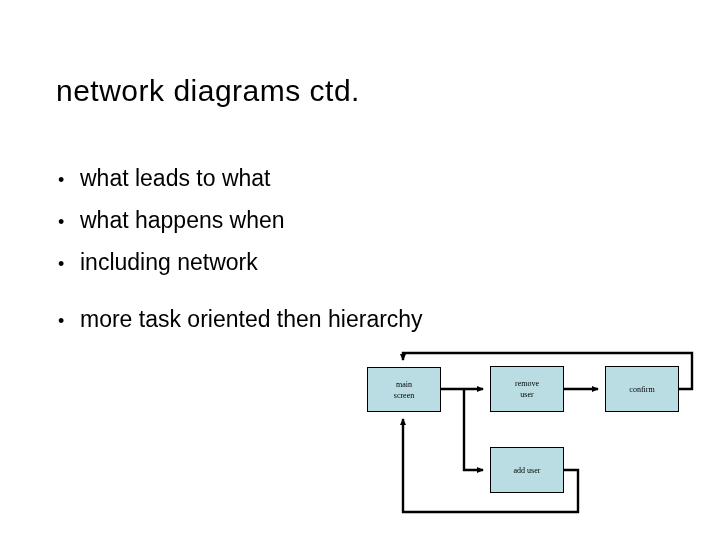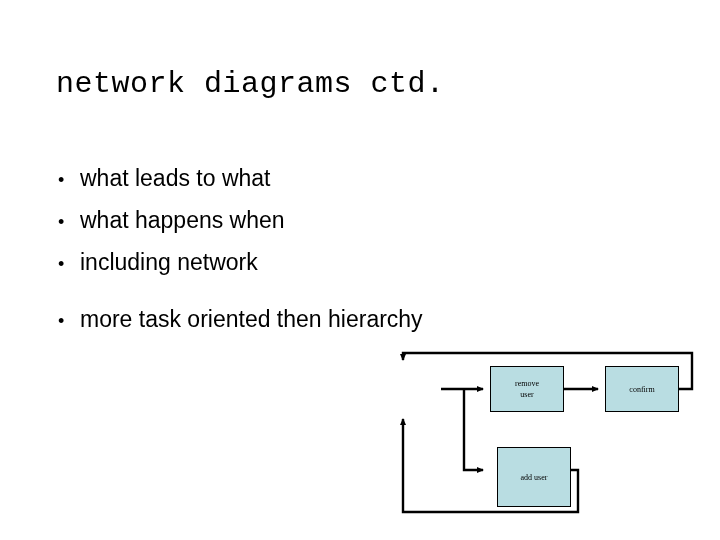--- a/index.html
+++ b/index.html
@@ -19,22 +19,22 @@
   #slide {
     position: absolute;
     inset: 0;
     background: #ffffff;
   }
 
   
   #slide-title {
     position: absolute;
     left: 56px;
-    top: 68px;
-    font-family: Liberation Mono, monospace;
+    top: 74px;
+    font-family: Liberation Sans, sans-serif;
     font-size: 30px;
     font-weight: 400;
     letter-spacing: 0.5px;
     color: #000000;
     white-space: nowrap;
     line-height: 1.1;
   }
 
   
   #bullet-list {
@@ -89,21 +89,21 @@
     color: #000000;
   }
   .node-label {
     display: block;
     white-space: pre-line;
   }
 
   #node-main-screen   { left: 367px; top: 367px; width: 74px;  height: 45px; }
   #node-remove-user   { left: 490px; top: 366px; width: 74px;  height: 46px; }
   #node-confirm       { left: 605px; top: 366px; width: 74px;  height: 46px; }
-  #node-add-user      { left: 490px; top: 447px; width: 74px;  height: 60px; margin-left: 7px; }
+  #node-add-user      { left: 490px; top: 447px; width: 74px;  height: 46px; }
 
   .edge-svg {
     position: absolute;
     left: 0;
     top: 0;
     width: 720px;
     height: 540px;
     overflow: visible;
     pointer-events: none;
   }
@@ -156,20 +156,24 @@
 
         <path d="M564,389 L598,389" marker-end="url(#arrowhead)"></path>
 
         <path d="M679,389 L692,389 L692,353 L403,353 L403,360" marker-end="url(#arrowhead)"></path>
 
         <path d="M564,470 L578,470 L578,512 L403,512 L403,419" marker-end="url(#arrowhead)"></path>
 
       </g>
     </svg>
 
+    <div class="node-box" id="node-main-screen">
+      <span class="node-label">main
+screen</span>
+    </div>
 
     <div class="node-box" id="node-confirm">
       <span class="node-label">confirm</span>
     </div>
 
     <div class="node-box" id="node-remove-user">
       <span class="node-label">remove
 user</span>
     </div>
 

